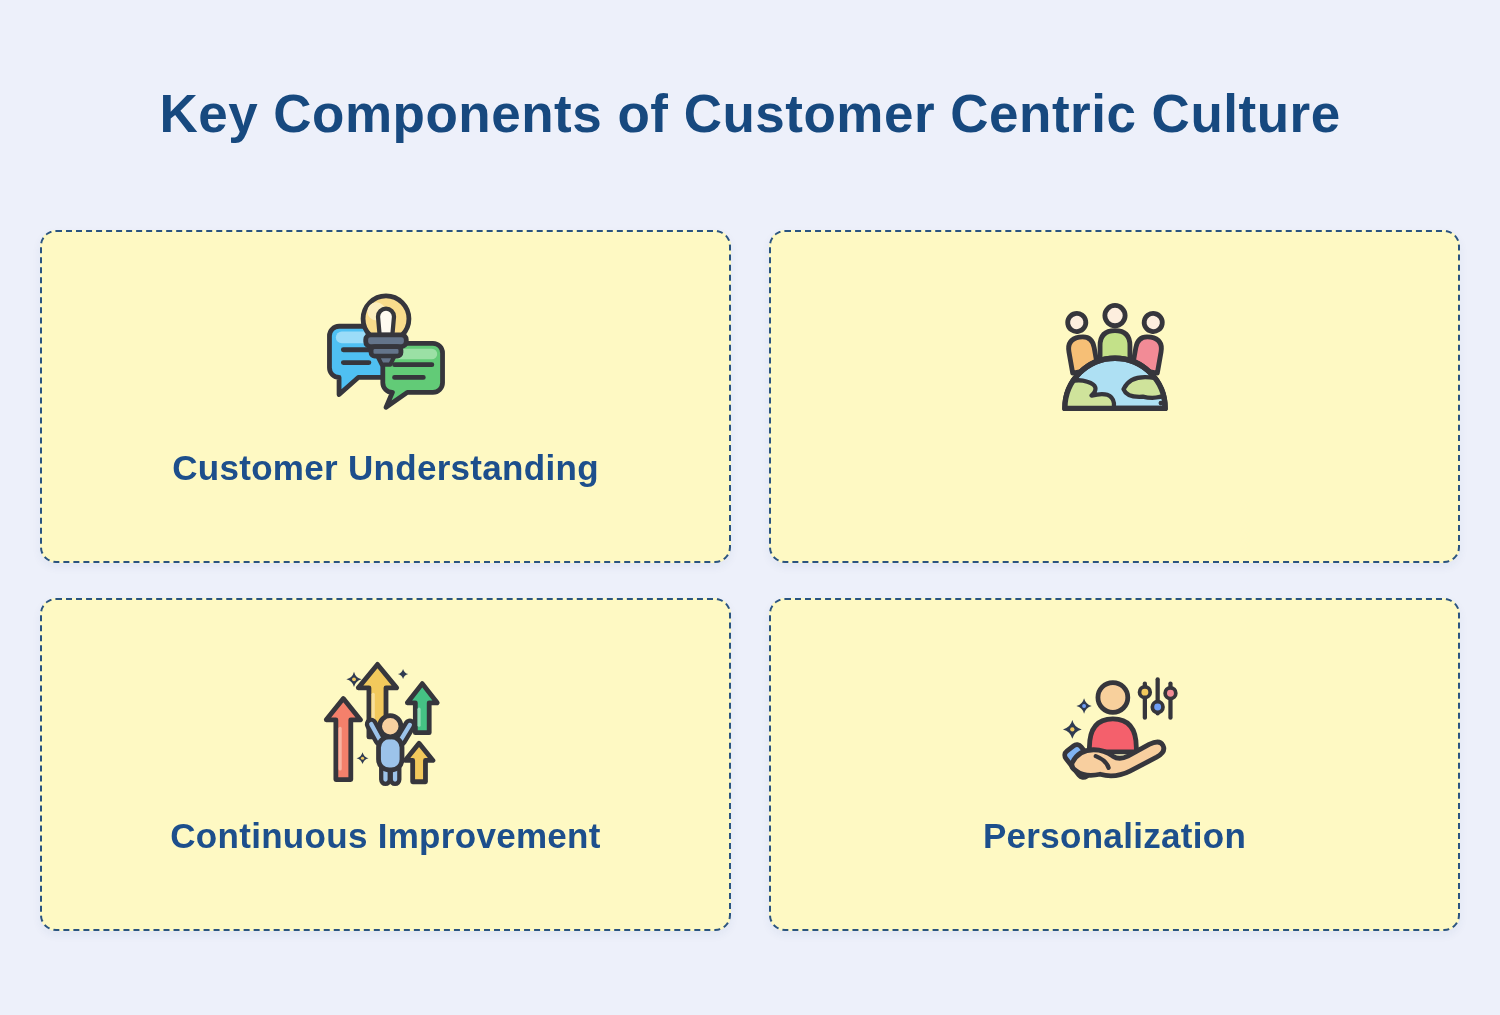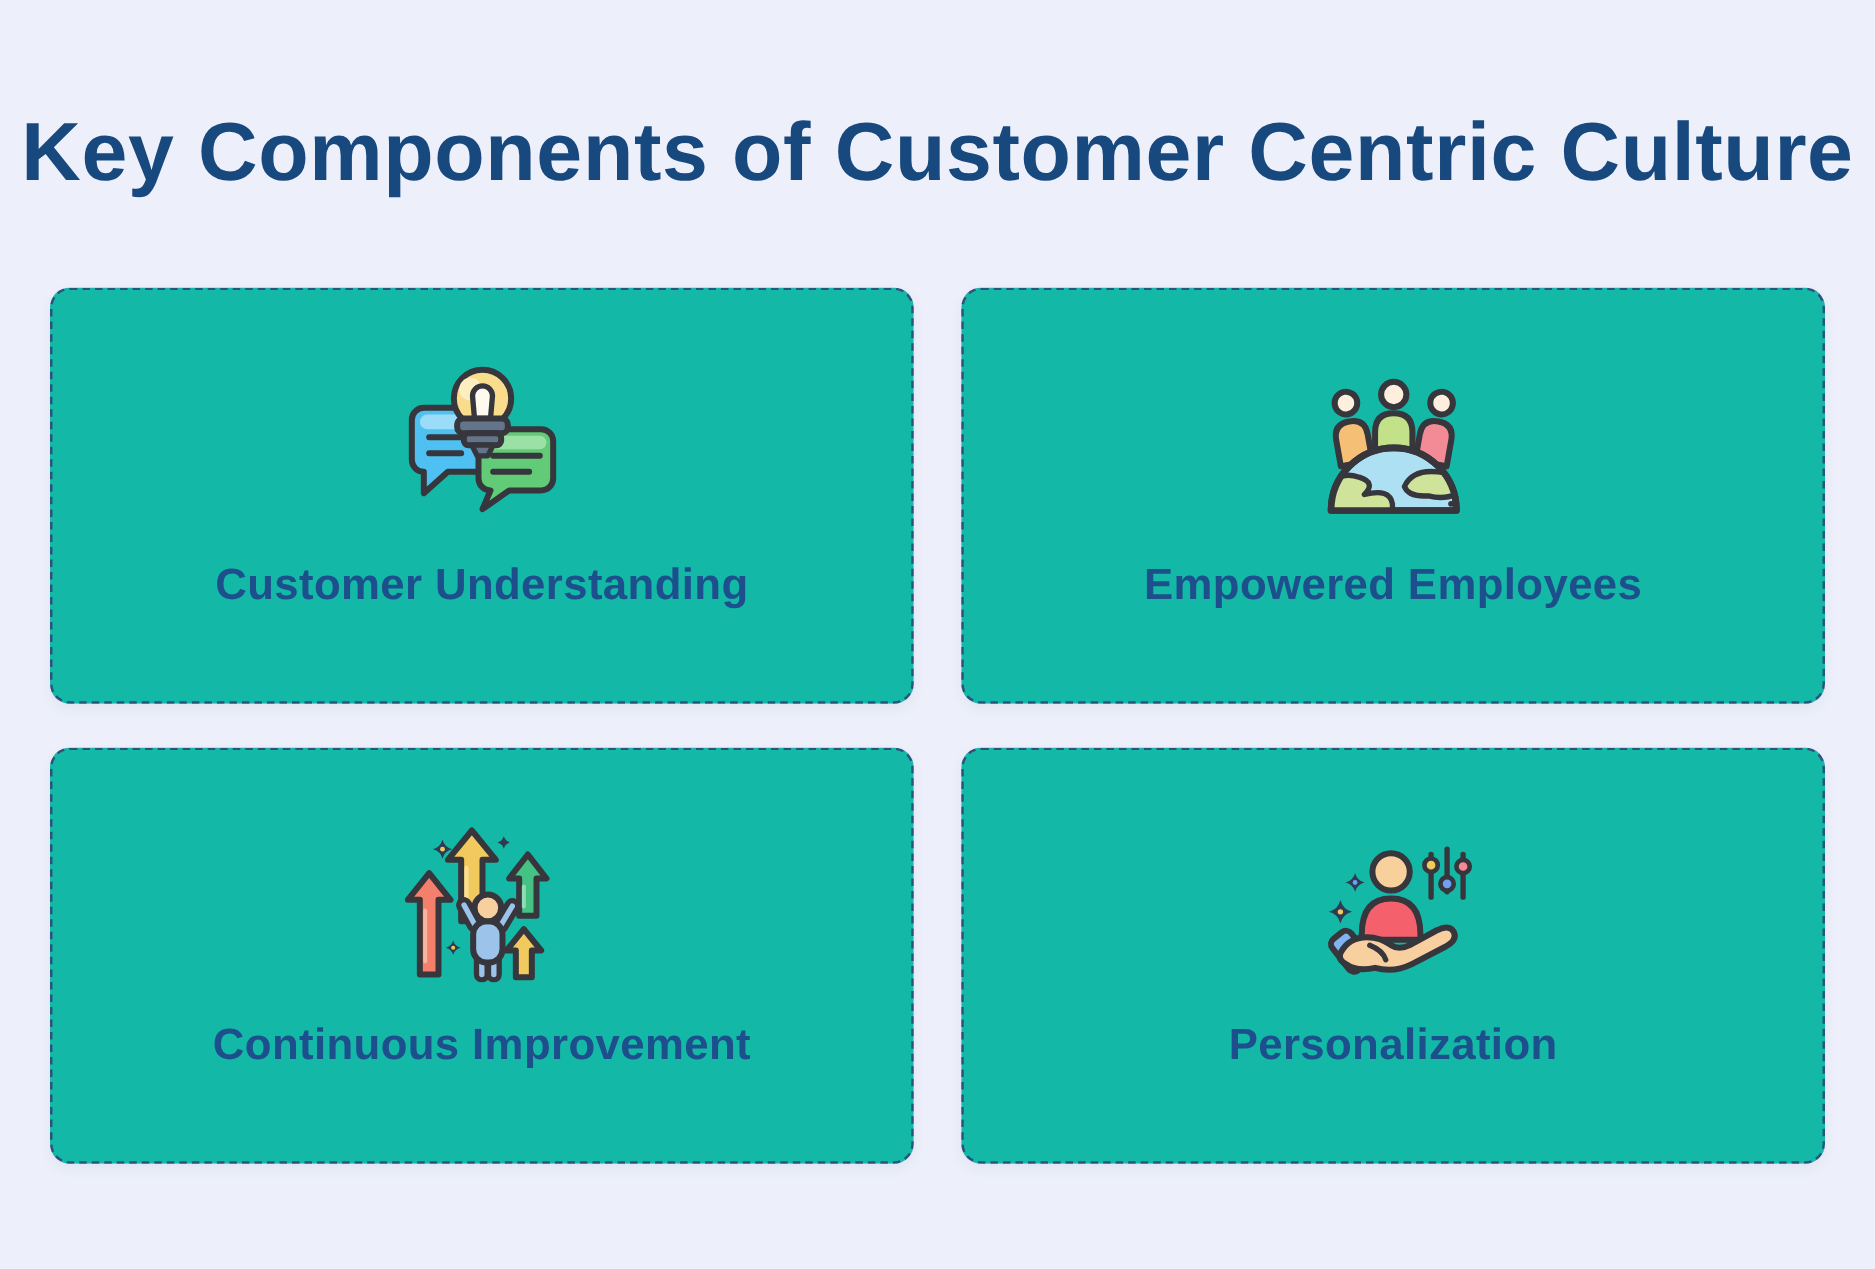--- a/index.html
+++ b/index.html
@@ -13,40 +13,40 @@
     background: #edf0fa;
     font-family: "Liberation Sans", sans-serif;
     overflow: hidden;
   }
   .title {
     position: absolute;
     top: 83px;
     left: 0;
     width: 100%;
     text-align: center;
-    font-size: 66px;
+    font-size: 53px;
     font-weight: 700;
     letter-spacing: 0.5px;
     color: #17497f;
     margin: 0;
   }
   .grid {
     position: absolute;
     left: 40px;
     top: 230px;
     width: 1420px;
     display: grid;
     grid-template-columns: 1fr 1fr;
     column-gap: 38px;
     row-gap: 35px;
   }
   .card {
     height: 333px;
     box-sizing: border-box;
-    background: #14b8a6;
+    background: #fef9c3;
     border: 2px dashed #2a5480;
     border-radius: 16px;
     display: flex;
     flex-direction: column;
     align-items: center;
     box-shadow: 0 4px 10px rgba(40, 70, 120, 0.06);
   }
   .icon-wrap {
     margin-top: 58px;
     width: 128px;
@@ -132,21 +132,20 @@
 
         <path d="M 13,111 A 47 47 0 0 1 107,111 Z" fill="#aee0f3" stroke="#36363c" stroke-width="5"></path>
         <g clip-path="url(#globeclip)">
           <path d="M 2,100 Q 16,80 34,86 Q 47,90 38,99 Q 57,94 59,106 L 59,118 H 2 Z" fill="#cfe39b" stroke="#36363c" stroke-width="4"></path>
           <path d="M 68,93 Q 74,80 93,82 Q 113,84 113,95 Q 101,104 86,100 Q 71,101 68,93 Z" fill="#cfe39b" stroke="#36363c" stroke-width="4"></path>
           <circle cx="103" cy="106" r="2.2" fill="#36363c"></circle>
         </g>
         <path d="M 13,111 A 47 47 0 0 1 107,111 Z" fill="none" stroke="#36363c" stroke-width="5"></path>
       </svg>
     </div>
-    <div class="card-label">Empowered Employees</div>
   </div>
 
   <div class="card">
     <div class="icon-wrap">
       <svg viewBox="0 0 120 120" fill="none" stroke-linejoin="round" stroke-linecap="round">
 
         <path d="M 20,38 L 36,58 L 27,58 L 27,114 L 13,114 L 13,58 L 4,58 Z" fill="#f4806b" stroke="#36363c" stroke-width="4.5"></path>
         <path d="M 17,66 V 104" stroke="#f9b3a1" stroke-width="3"></path>
 
         <path d="M 52,6 L 70,28 L 60,28 L 60,74 L 44,74 L 44,28 L 34,28 Z" fill="#f2c95c" stroke="#36363c" stroke-width="4.5"></path>

